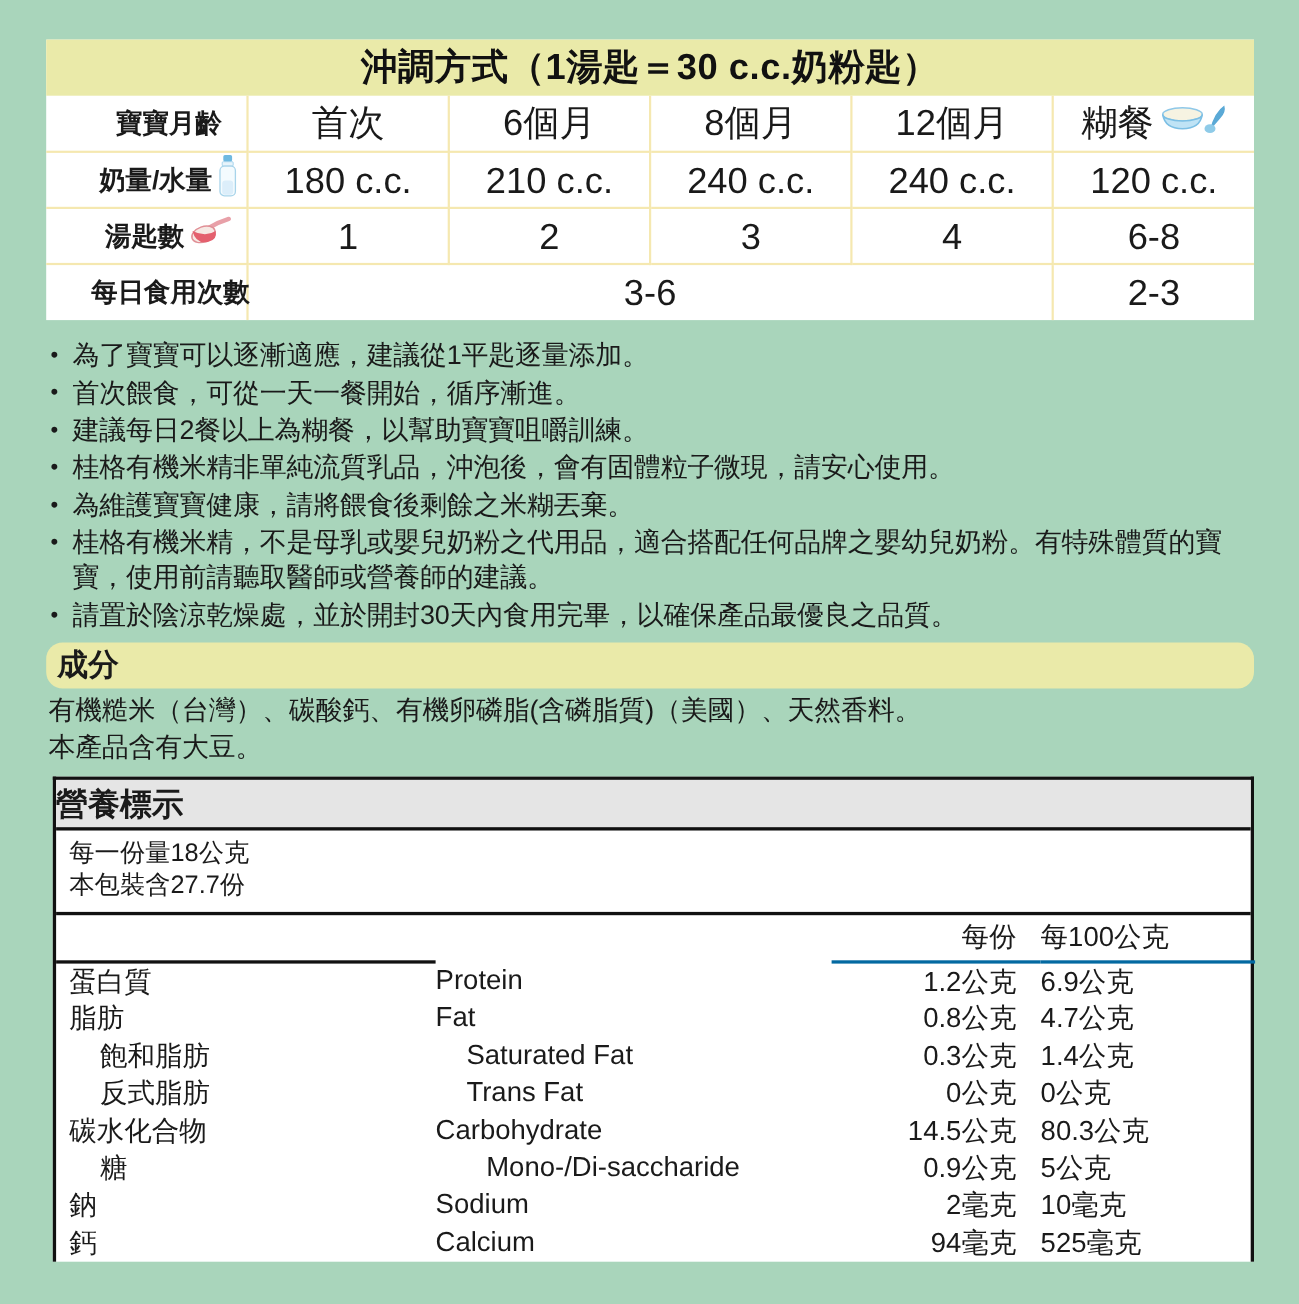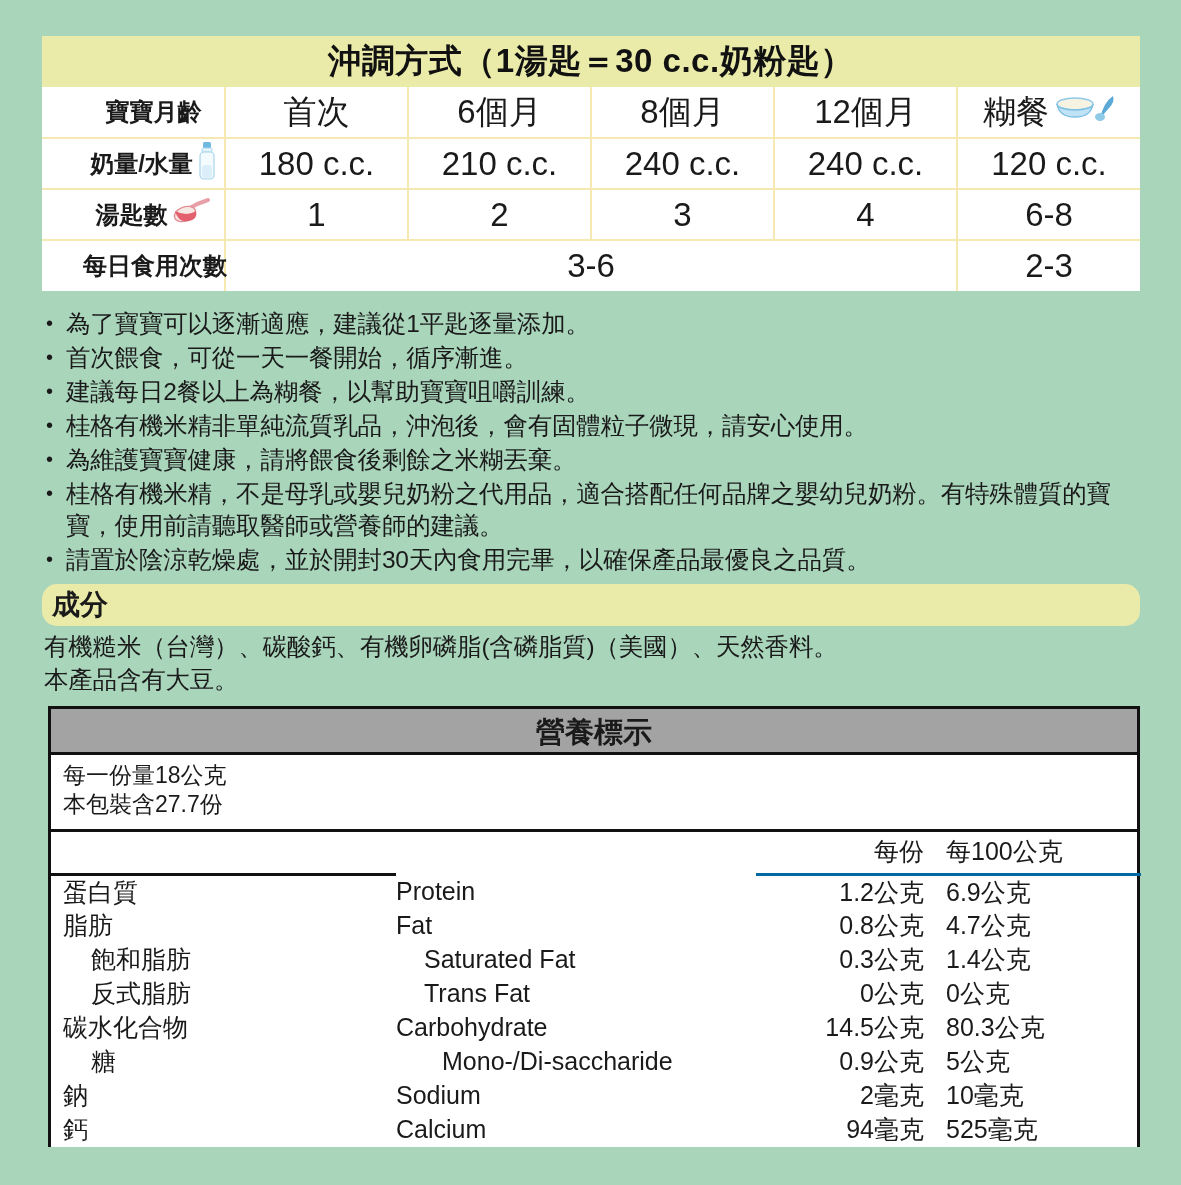--- a/index.html
+++ b/index.html
@@ -74,22 +74,22 @@
   #ing-body { position: absolute; left: 44px; top: 630px; width: 1105px; }
   #ing-body div { font-size: 24.5px; line-height: 33px; letter-spacing: -0.2px; }
 
   
   #nutri {
     position: absolute; left: 48px; top: 706px; width: 1092px;
     border: 3px solid #111; border-bottom: none;
     background: #fff;
   }
   #nutri-title {
-    background: #a3a3a3;
-    text-align: center;
+    background: #e5e5e5;
+    text-align: left;
     font-size: 29px;
     font-weight: 700;
     height: 46px;
     line-height: 46px;
     border-bottom: 3px solid #111;
   }
   #nutri-serving {
     padding: 6px 8px 10px 12px;
     border-bottom: 3px solid #111;
   }

